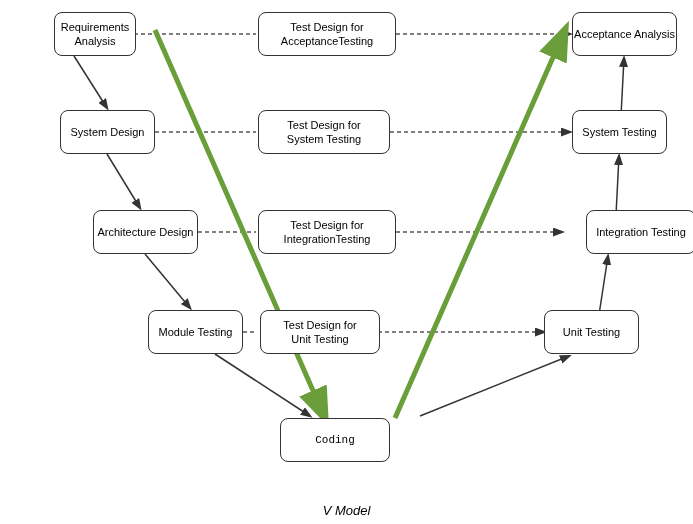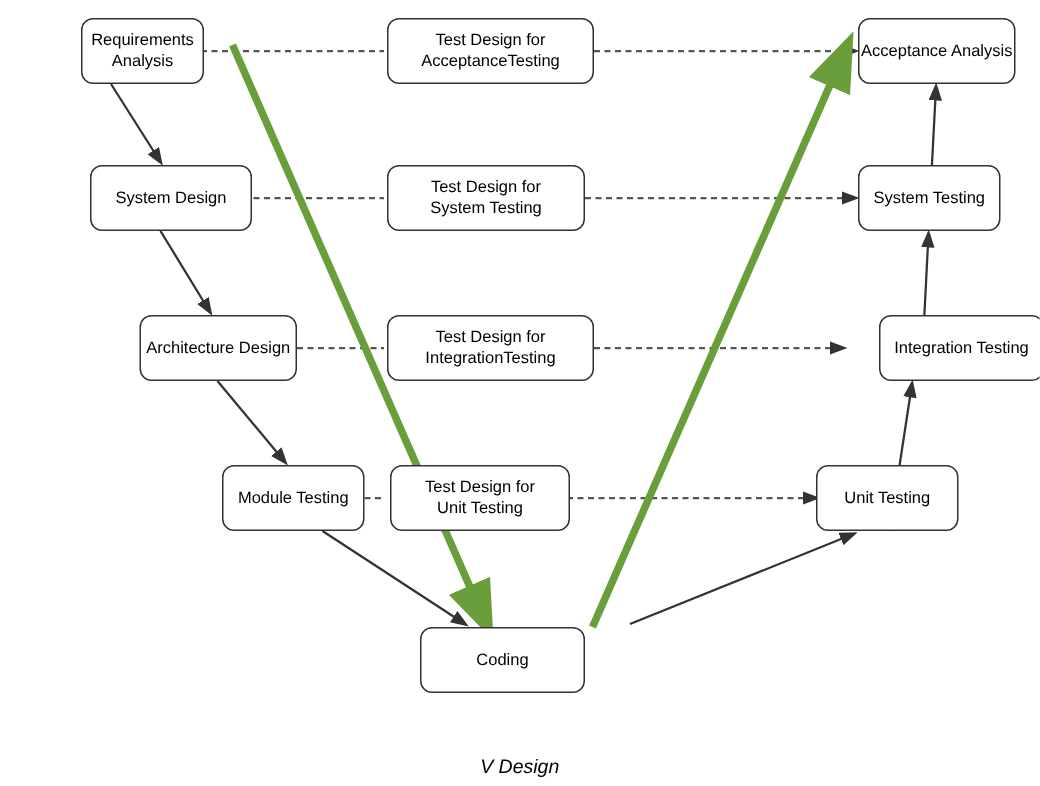--- a/index.html
+++ b/index.html
@@ -83,34 +83,34 @@
 
     <line x1="155" y1="30" x2="325" y2="418" stroke="#6a9e3a" stroke-width="5" marker-end="url(#arrowG)"></line>
 
     <line x1="395" y1="418" x2="565" y2="30" stroke="#6a9e3a" stroke-width="5" marker-end="url(#arrowG)"></line>
   </svg>
 
   <div class="node" style="left:22px; top:12px; width:82px; height:44px;margin-left:32px;">
     <span>Requirements
 Analysis</span>
   </div>
-  <div class="node" style="left:60px; top:110px; width:108px; height:44px;">
+  <div class="node" style="left:60px; top:110px; width:95px; height:44px;">
     <span>System
 Design</span>
   </div>
   <div class="node" style="left:93px; top:210px; width:105px; height:44px;text-align:center;">
     <span>Architecture
 Design</span>
   </div>
   <div class="node" style="left:148px; top:310px; width:95px; height:44px;">
     <span>Module
 Testing</span>
   </div>
 
-  <div class="node" style="left:280px; top:418px; width:110px; height:44px;">
+  <div class="node" style="left:280px; top:418px; width:110px; height:44px;font-family:Liberation Mono, monospace;">
     <span>Coding</span>
   </div>
 
   <div class="node" style="left:258px; top:12px; width:138px; height:44px;">
     <span>Test Design for<br>AcceptanceTesting</span>
   </div>
   <div class="node" style="left:258px; top:110px; width:132px; height:44px;">
     <span>Test Design for<br>System Testing</span>
   </div>
   <div class="node" style="left:258px; top:210px; width:138px; height:44px;">
@@ -130,14 +130,14 @@
   </div>
   <div class="node" style="left:586px; top:210px; width:110px; height:44px;">
     <span>Integration
 Testing</span>
   </div>
   <div class="node" style="left:544px; top:310px; width:95px; height:44px;">
     <span>Unit
 Testing</span>
   </div>
 
-  <div class="title">V Design</div>
+  <div class="title">V Model</div>
 </div>
 
 </body></html>

